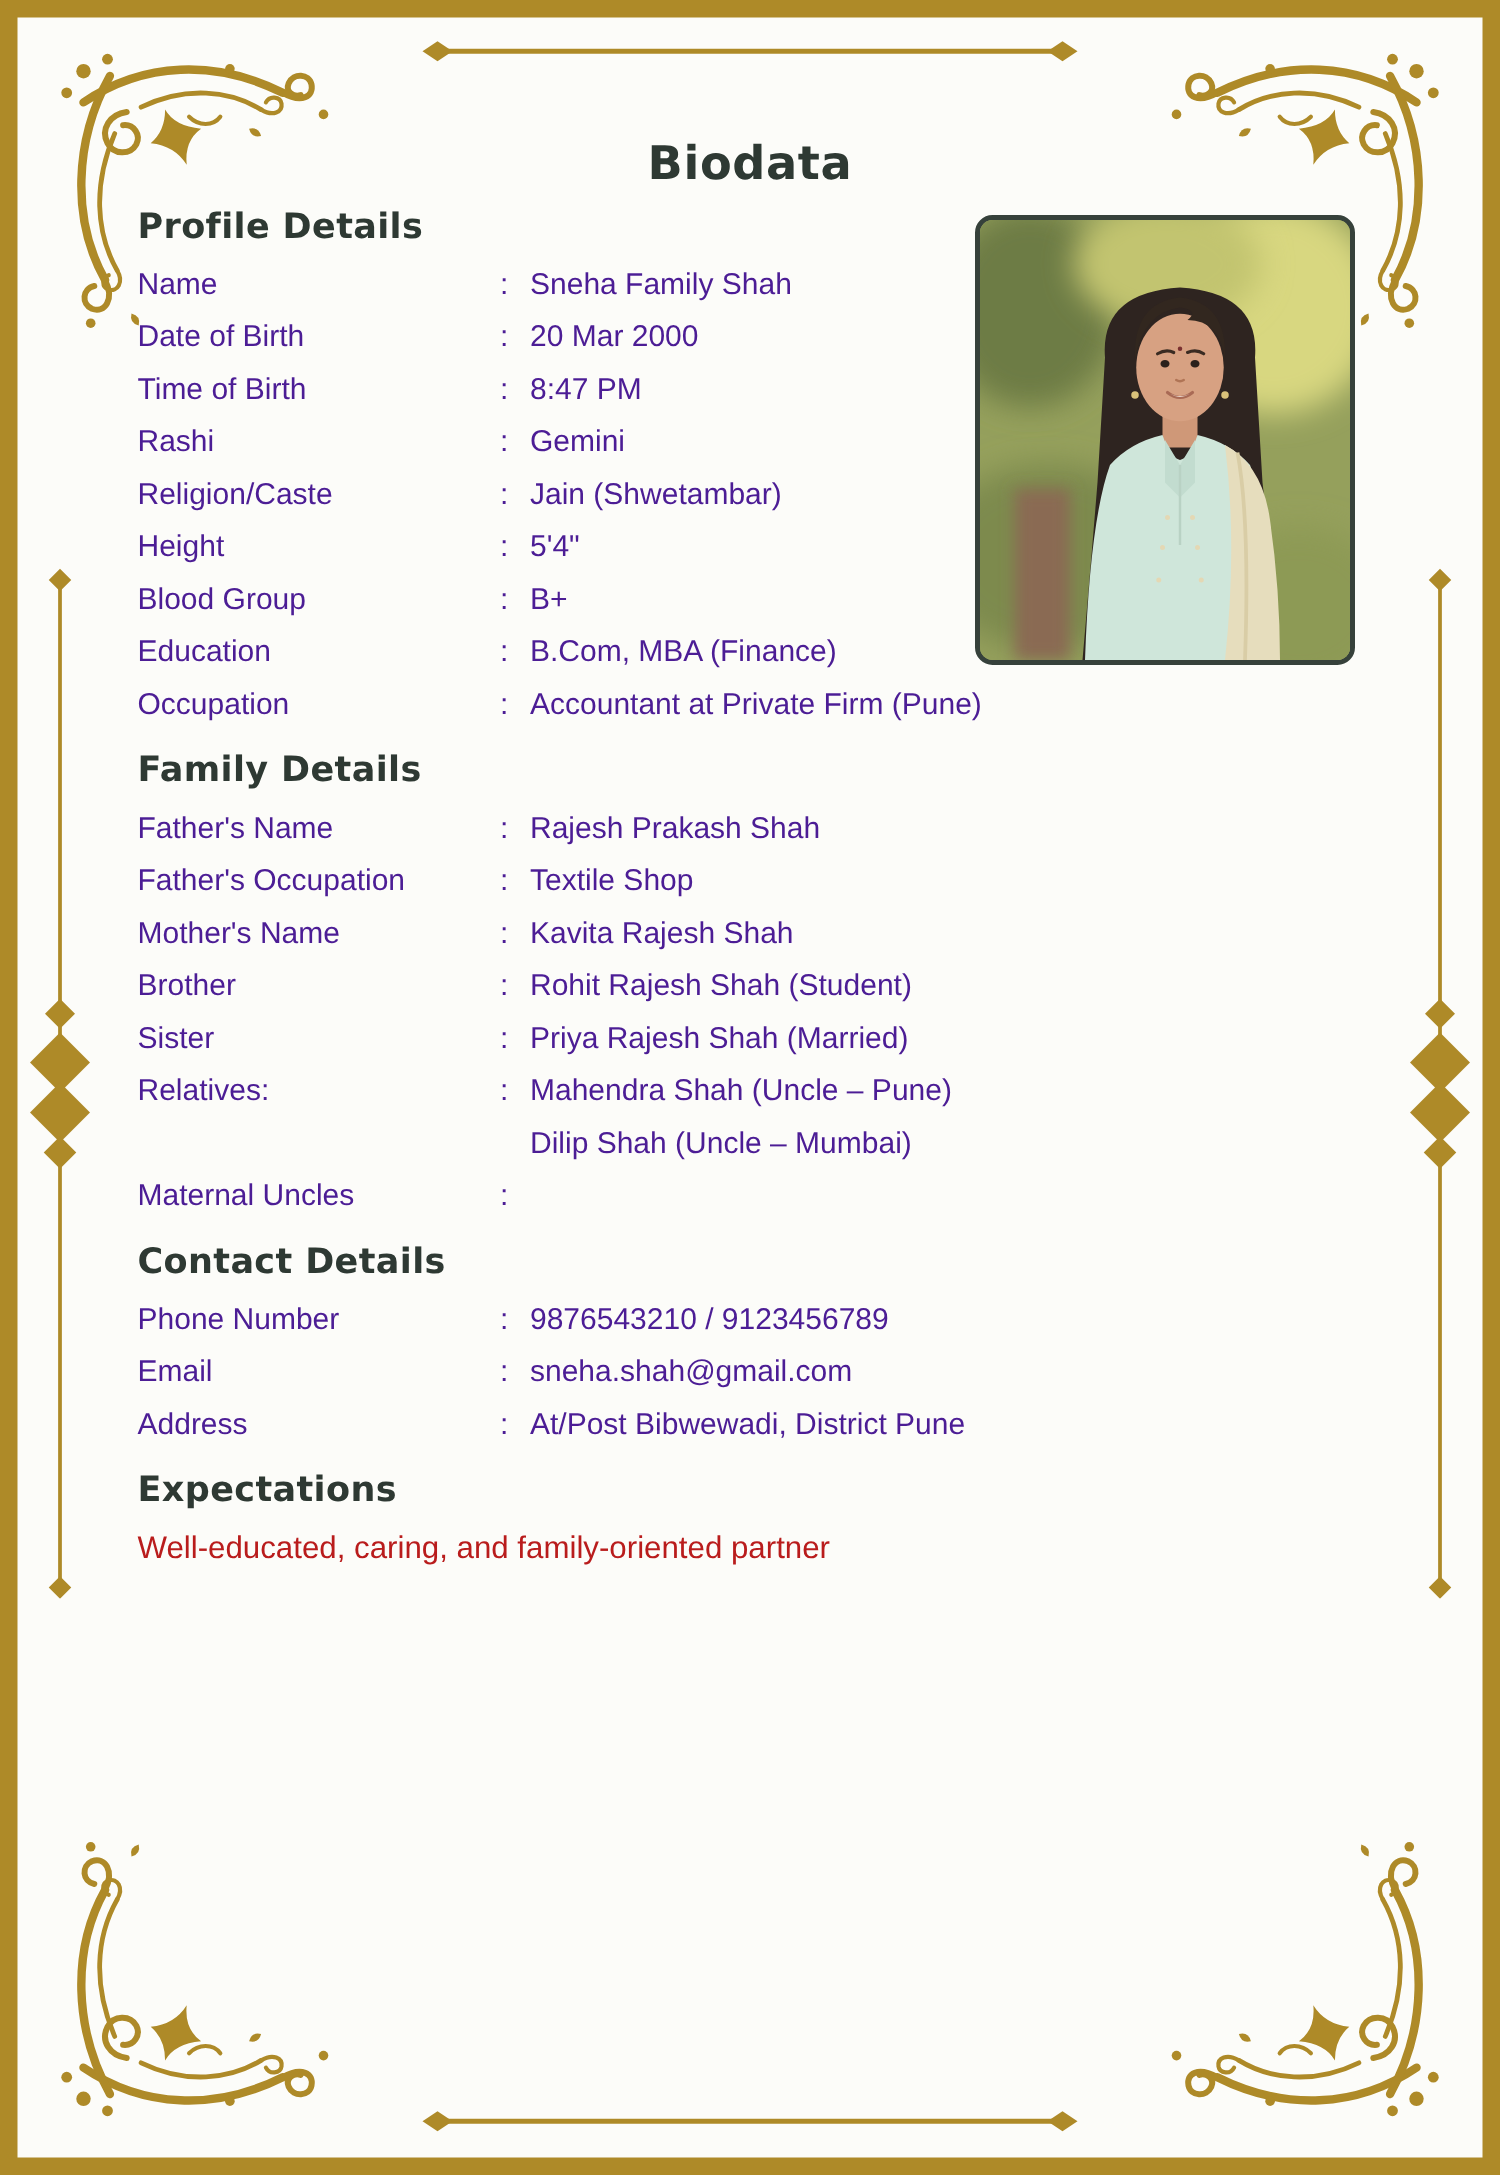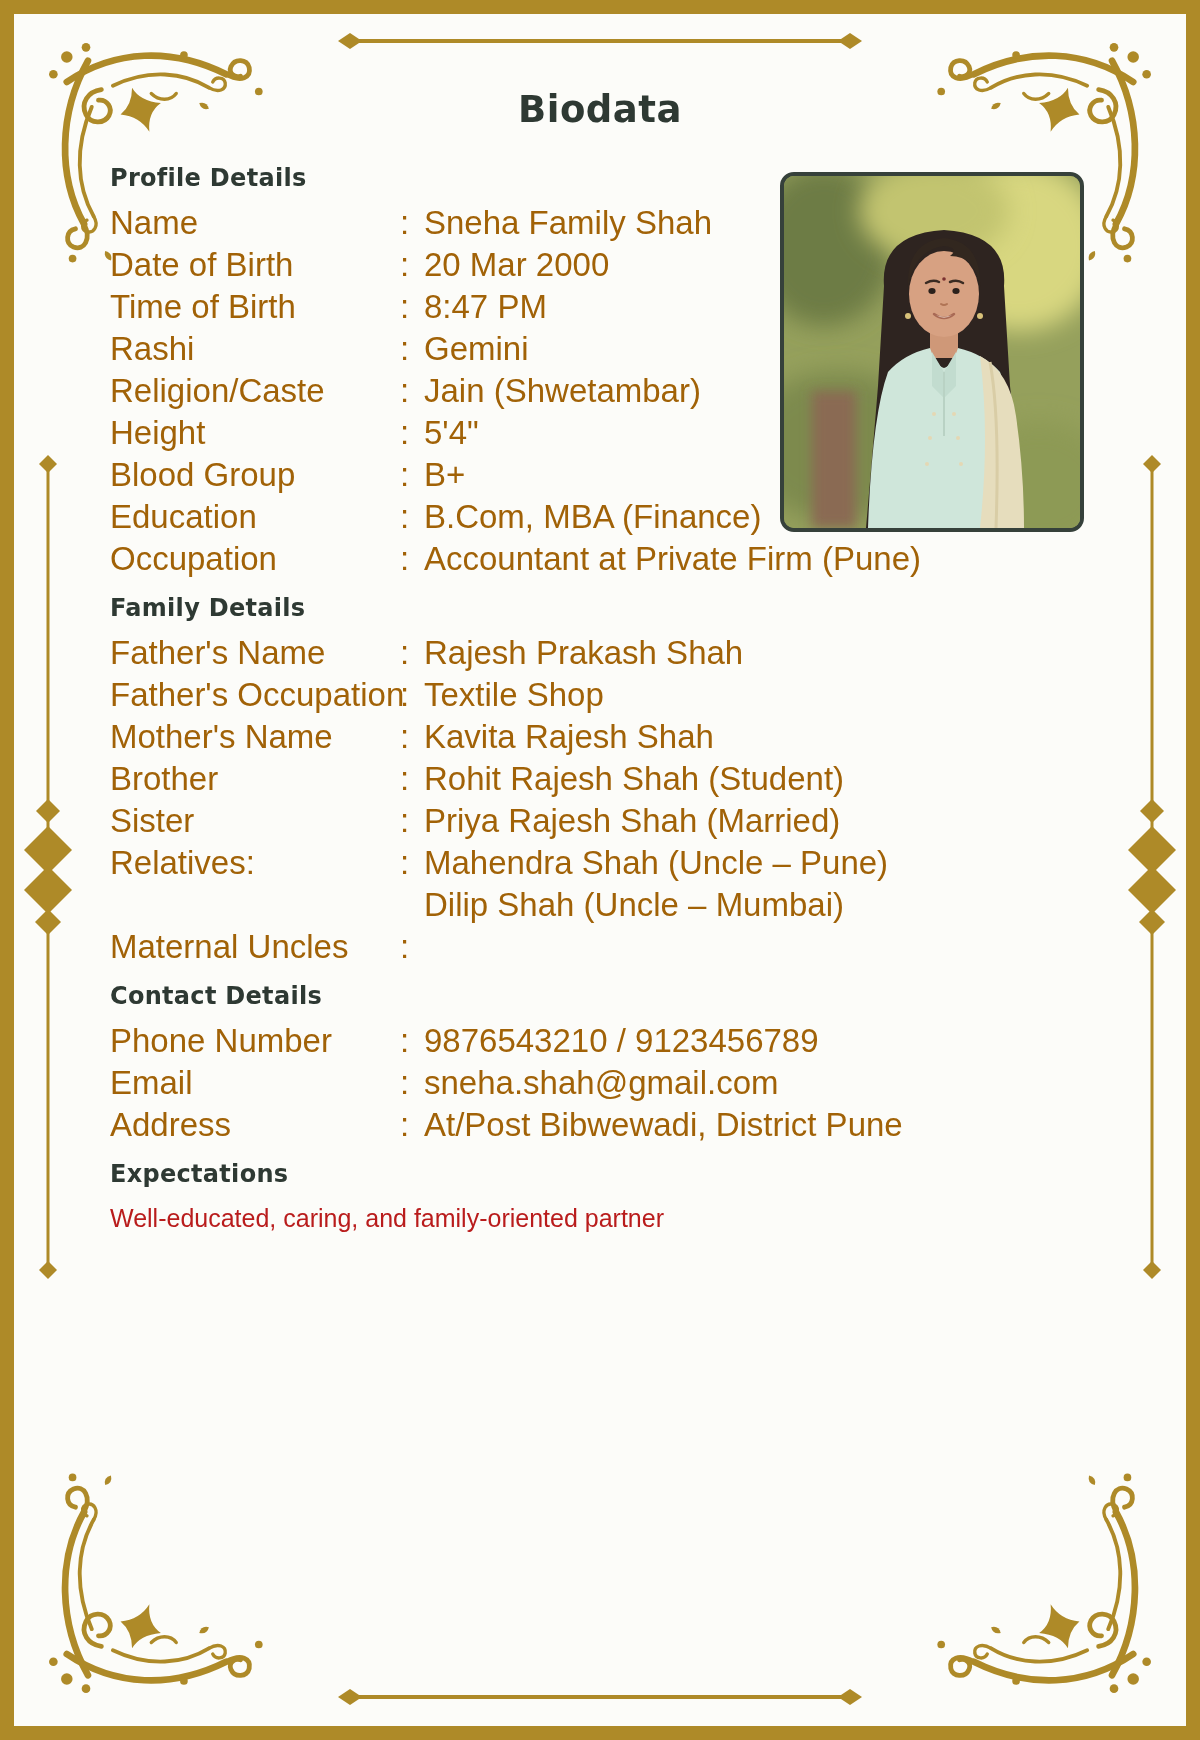--- a/index.html
+++ b/index.html
@@ -29,35 +29,35 @@
   
   .photo{
     position:absolute;left:766px;top:158px;
     width:296px;height:352px;
     border:4px solid #36413B;border-radius:14px;
     overflow:hidden;background:#95a05c;
   }
   .photo svg{display:block;width:100%;height:100%;}
   
   .title{
-    position:absolute;top:74px;left:0;width:100%;
+    position:absolute;top:95px;left:0;width:100%;
     text-align:center;font-size:37px;font-weight:bold;color:#2E3933;
     letter-spacing:.5px;
   }
   .content{
     position:absolute;left:96px;top:150px;width:1000px;
   }
   .section-heading{
-    font-size:24px;font-weight:bold;color:#2E3933;
+    font-size:28px;font-weight:bold;color:#2E3933;
     margin:14px 0 10px 0;letter-spacing:.3px;
   }
   .section-heading.first{margin-top:0;}
   .row{
     display:grid;grid-template-columns:290px 24px 1fr;
-    font-size:33px;line-height:42px;color:#a16207;
+    font-size:24px;line-height:42px;color:#4c1d95;
     align-items:start;
     font-family:"Liberation Sans","DejaVu Sans",sans-serif;
   }
   .row .lbl{white-space:nowrap;}
   .row .sep{text-align:left;}
   .row .val{white-space:nowrap;}
   .paragraph{
     font-size:25px;line-height:40px;color:#b91c1c;margin-top:4px;
     font-family:"Liberation Sans","DejaVu Sans",sans-serif;
   }

